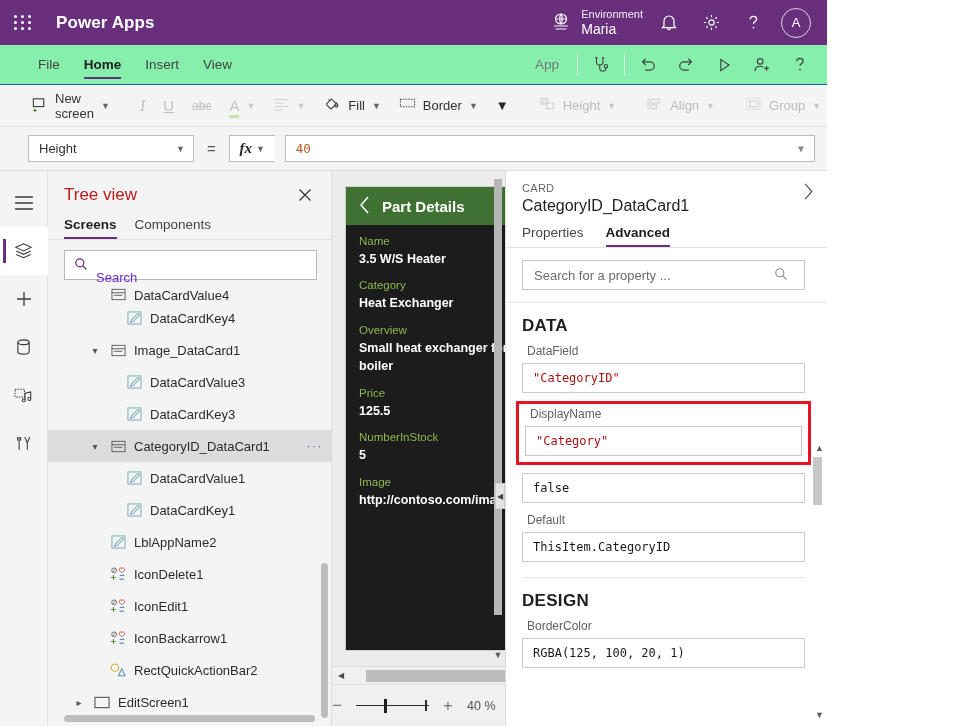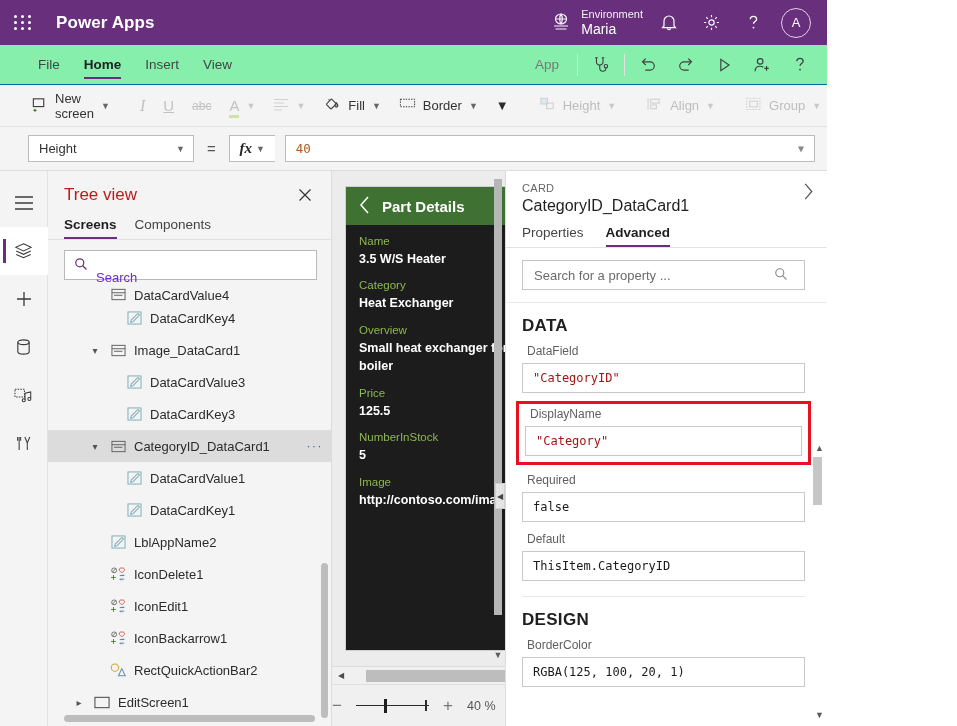--- a/index.html
+++ b/index.html
@@ -770,21 +770,20 @@
           <div class="p-section">DATA</div>
           <div class="p-field">
             <div class="p-label">DataField</div>
             <div class="p-input str">"CategoryID"</div>
           </div>
           <div class="p-field hl-box" style="border-color: rgb(232, 17, 35);">
             <div class="p-label">DisplayName</div>
             <div class="p-input str">"Category"</div>
           </div>
           <div class="p-field">
-            <div class="p-label">Required</div>
             <div class="p-input">false</div>
           </div>
           <div class="p-field">
             <div class="p-label">Default</div>
             <div class="p-input">ThisItem.CategoryID</div>
           </div>
           <div class="p-divider"></div>
           <div class="p-section">DESIGN</div>
           <div class="p-field">
             <div class="p-label">BorderColor</div>

